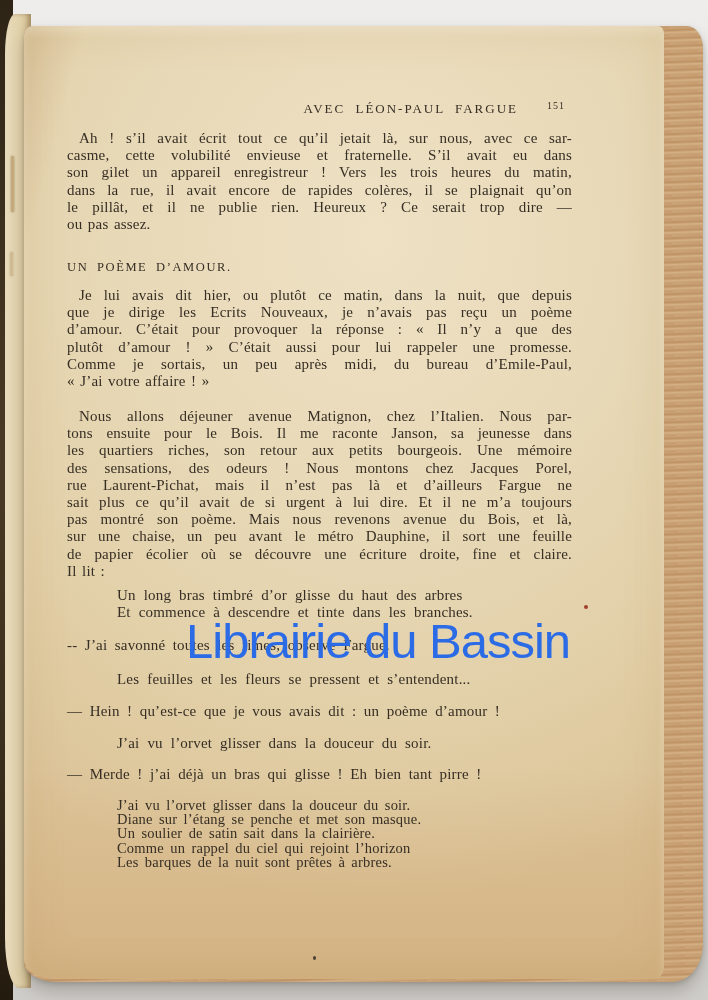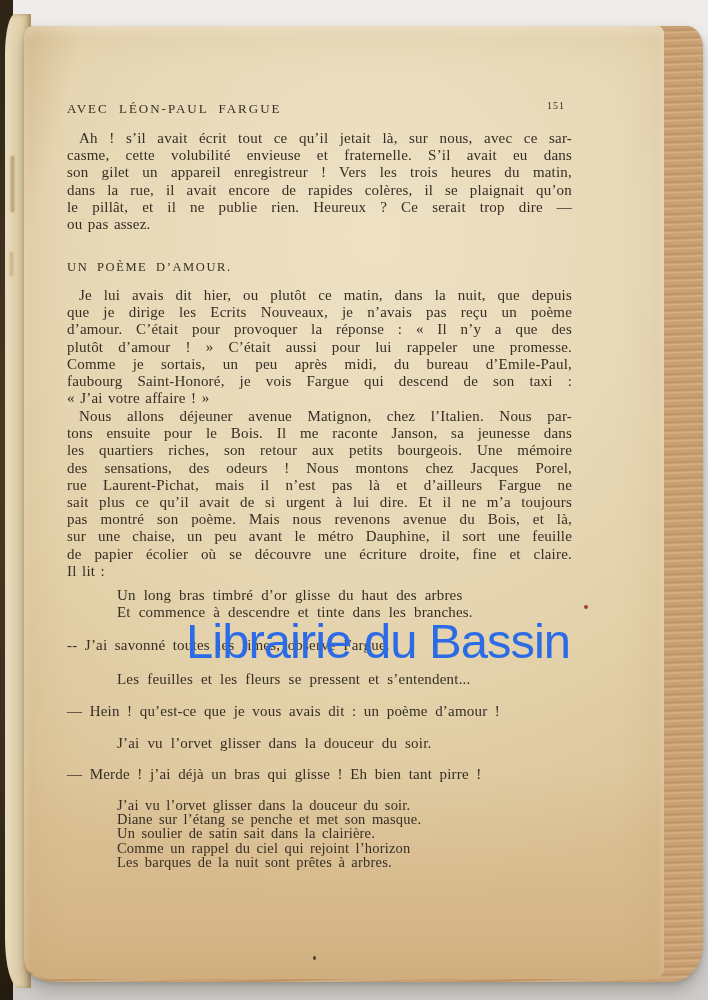--- a/index.html
+++ b/index.html
@@ -44,21 +44,21 @@
     background:linear-gradient(180deg,#cdb océ,#b89d70); background-color:#c3a97c;
     box-shadow:0 0 2px rgba(80,55,25,0.5); }
   .speck { position:absolute; border-radius:50%; }
 
   
   .tb { position:absolute; left:67px; width:505px; color:#362e24; font-size:15px;
         letter-spacing:0.2px; word-spacing:1.5px; }
   .tb .just { text-align:justify; text-align-last:justify; text-justify:inter-word; }
   .para .line:first-child { text-indent:12px; }
   .running-head { top:101px; height:18px; font-size:13px; }
-  .running-head .title { position:absolute; left:0; right:60px; text-align:left;
+  .running-head .title { position:absolute; left:0; right:54px; text-align:right;
         letter-spacing:2px; word-spacing:5px; }
   .running-head .pnum { position:absolute; right:7px; top:-1px; font-size:10px; letter-spacing:1px; }
   .heading { top:260px; font-size:12.5px; letter-spacing:1.6px; word-spacing:4px; }
   .p1 { top:130px;  line-height:17.2px; }
   .p2 { top:287px;  line-height:17.2px; }
   .p3 { top:408px;  line-height:17.2px; }
   .poem { left:117px; width:455px; word-spacing:4px; }
   .poem1 { top:587px; line-height:17px; }
   .verse1 { top:671px; }
   .verse2 { top:735px; }
@@ -108,21 +108,20 @@
     </div>
 
   <div class="tb heading">UN POÈME D’AMOUR.</div>
 
   <div class="tb para p2">
       <div class="line just">Je lui avais dit hier, ou plutôt ce matin, dans la nuit, que depuis</div>
       <div class="line just">que je dirige les Ecrits Nouveaux, je n’avais pas reçu un poème</div>
       <div class="line just">d’amour. C’était pour provoquer la réponse : « Il n’y a que des</div>
       <div class="line just">plutôt d’amour ! » C’était aussi pour lui rappeler une promesse.</div>
       <div class="line just">Comme je sortais, un peu après midi, du bureau d’Emile-Paul,</div>
-      <div class="line just">faubourg Saint-Honoré, je vois Fargue qui descend de son taxi :</div>
       <div class="line">« J’ai votre affaire ! »</div>
     </div>
   <div class="tb para p3">
       <div class="line just">Nous allons déjeuner avenue Matignon, chez l’Italien. Nous par-</div>
       <div class="line just">tons ensuite pour le Bois. Il me raconte Janson, sa jeunesse dans</div>
       <div class="line just">les quartiers riches, son retour aux petits bourgeois. Une mémoire</div>
       <div class="line just">des sensations, des odeurs ! Nous montons chez Jacques Porel,</div>
       <div class="line just">rue Laurent-Pichat, mais il n’est pas là et d’ailleurs Fargue ne</div>
       <div class="line just">sait plus ce qu’il avait de si urgent à lui dire. Et il ne m’a toujours</div>
       <div class="line just">pas montré son poème. Mais nous revenons avenue du Bois, et là,</div>

